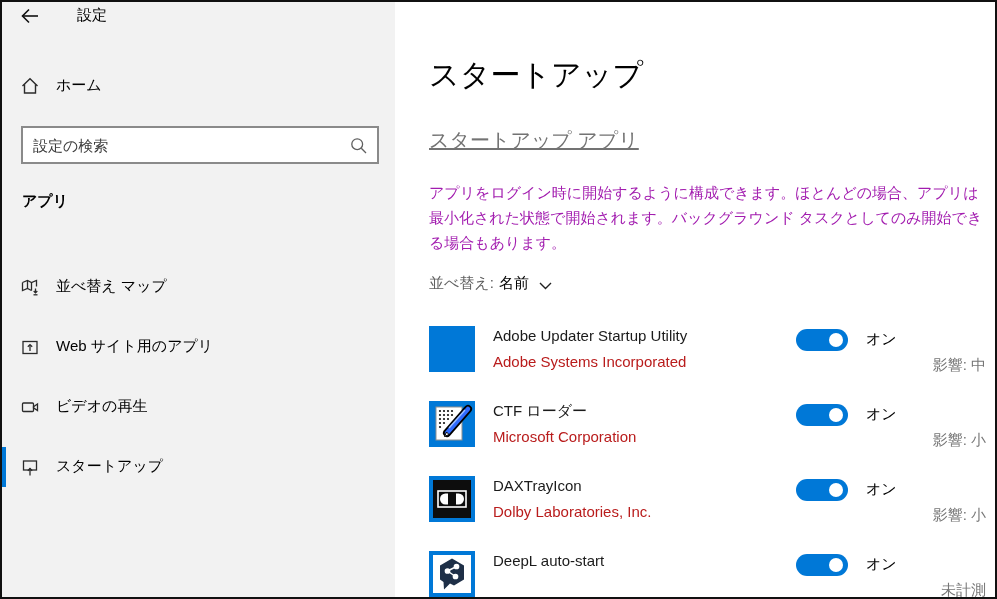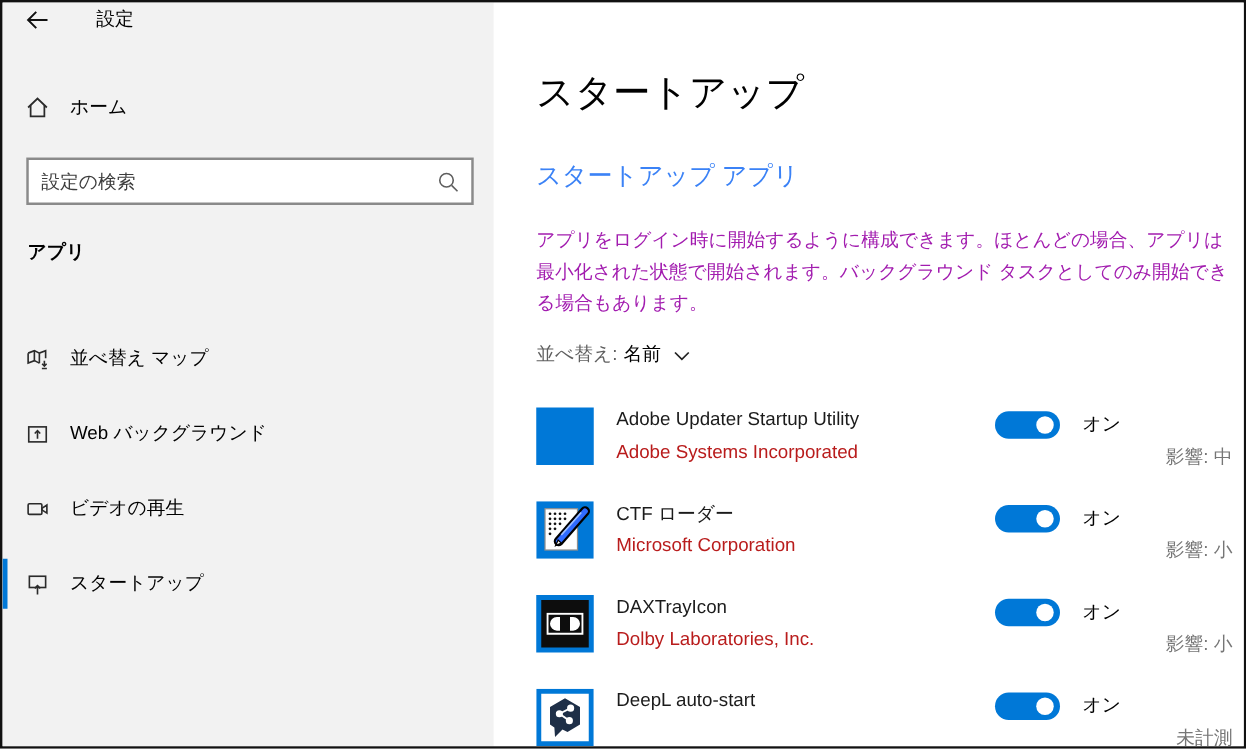--- a/index.html
+++ b/index.html
@@ -22,21 +22,21 @@
   .nav-item{position:absolute;left:0;width:100%;height:40px;cursor:pointer;}
   .nav-item .nav-icon{position:absolute;left:18px;top:10px;}
   .nav-item .nav-label{position:absolute;left:54px;top:10px;font-size:15px;color:#000;white-space:nowrap;}
   .nav-item.selected::before{content:"";position:absolute;left:0;top:0;bottom:0;width:4px;background:#0078d7;}
   .nav-icon svg{display:block;}
   .sidebar-scrollbar{position:absolute;left:396px;top:35px;width:3px;height:512px;background:#959595;border-radius:2px;cursor:pointer;}
 
   
   .main{position:absolute;left:393px;top:0;right:0;bottom:0;background:#fff;}
   .page-title{position:absolute;left:34px;top:55px;font-size:30px;font-weight:300;color:#000;line-height:36px;}
-  .page-subtitle{position:absolute;left:34px;top:125px;font-size:20px;font-weight:400;color:#3b82f6;}
+  .page-subtitle{position:absolute;left:34px;top:125px;font-size:20px;font-weight:400;color:#737373;text-decoration:underline;}
   .page-desc{position:absolute;left:34px;top:178px;width:563px;font-size:15px;line-height:25px;color:#a21caf;}
   .sort-row{position:absolute;left:34px;top:271px;display:flex;align-items:center;gap:5px;cursor:pointer;}
   .sort-label{font-size:15px;color:#5f5f5f;text-align:center;}
   .sort-value{font-size:15px;color:#000;}
   .sort-chevron{margin-left:5px;margin-top:3px;}
 
   .app-list{position:absolute;left:34px;top:316px;width:557px;height:283px;}
   .app-row{position:absolute;left:0;width:100%;height:75px;}
   .app-icon{position:absolute;left:0;top:8px;width:46px;height:46px;}
   .app-name{position:absolute;left:64px;top:9px;font-size:15px;color:#1b1b1b;white-space:nowrap;}
@@ -109,21 +109,21 @@
     </div>
 
     <div class="nav-item" style="top:325px">
       <span class="nav-icon">
         <svg width="20" height="20" viewBox="0 0 20 20" fill="none" stroke="#2b2b2b" stroke-width="1.3">
           <rect x="3" y="4.5" width="14" height="12"></rect>
           <line x1="10" y1="14" x2="10" y2="8"></line>
           <polyline points="7.8,9.8 10,7.6 12.2,9.8"></polyline>
         </svg>
       </span>
-      <span class="nav-label">Web バックグラウンド</span>
+      <span class="nav-label">Web サイト用のアプリ</span>
     </div>
 
     <div class="nav-item" style="top:385px">
       <span class="nav-icon">
         <svg width="20" height="20" viewBox="0 0 20 20" fill="none" stroke="#2b2b2b" stroke-width="1.3">
           <rect x="2.5" y="6" width="11" height="8.5" rx="1"></rect>
           <polygon points="13.5,9.7 17.5,7 17.5,13.5 13.5,10.9"></polygon>
         </svg>
       </span>
       <span class="nav-label">ビデオの再生</span>

